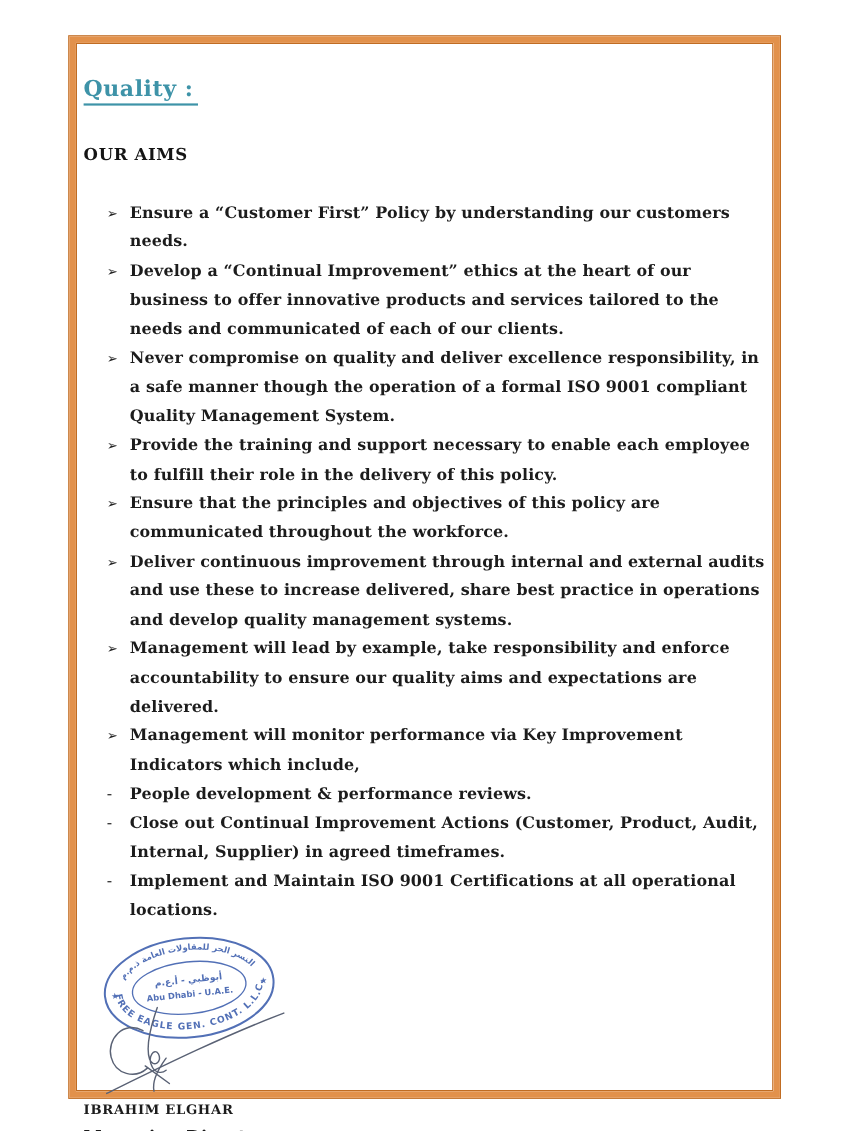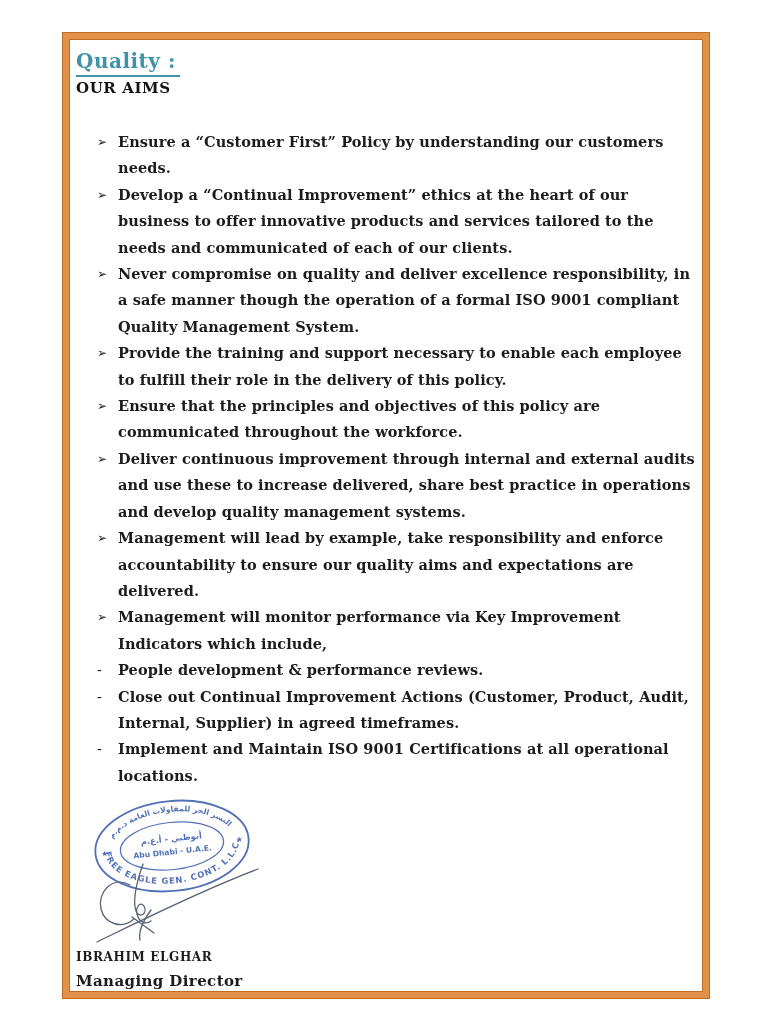--- a/index.html
+++ b/index.html
@@ -12,34 +12,35 @@
   }
   .page-frame {
     position: absolute;
     left: 63px; top: 33px;
     width: 646px; height: 965px;
     border: 6px solid #e2914b;
     box-shadow: inset 0 0 0 1px #c06c22, 0 0 0 1px #c06c22;
     background: #ffffff;
   }
   .content {
-    padding: 9px 8px 0 7px;
+    padding: 28px 8px 0 7px;
     height: 100%;
   }
   .doc-title {
     display: inline-block;
     font-size: 20px;
     font-weight: bold;
     letter-spacing: 0.5px;
     color: #3e93a8;
     border-bottom: 2px solid #3e93a8;
     padding: 0 4px 1px 0;
     line-height: 26px;
   }
   .section-heading {
+    margin-top: 33px;
     font-size: 15px;
     font-weight: bold;
     letter-spacing: 0.6px;
     line-height: 22px;
     color: #141414;
   }
   ul.aims-list {
     list-style: none;
     margin-top: 30px;
   }

